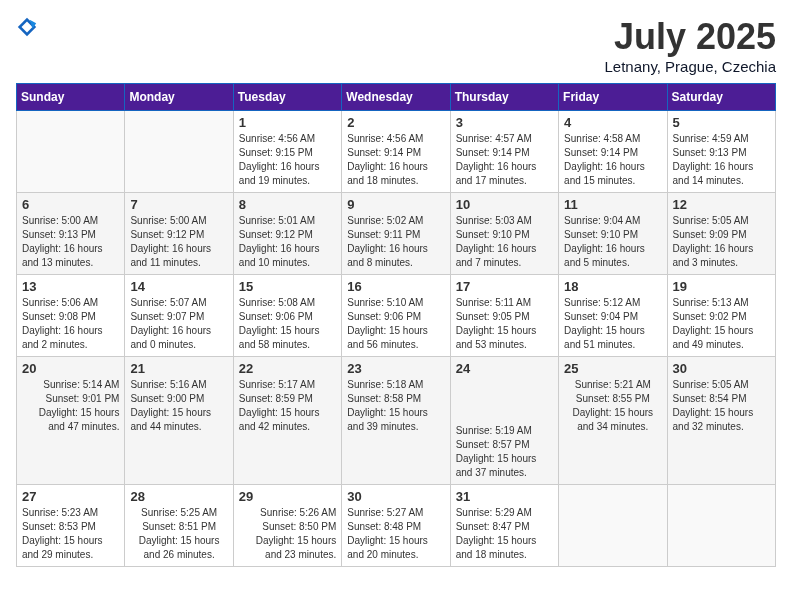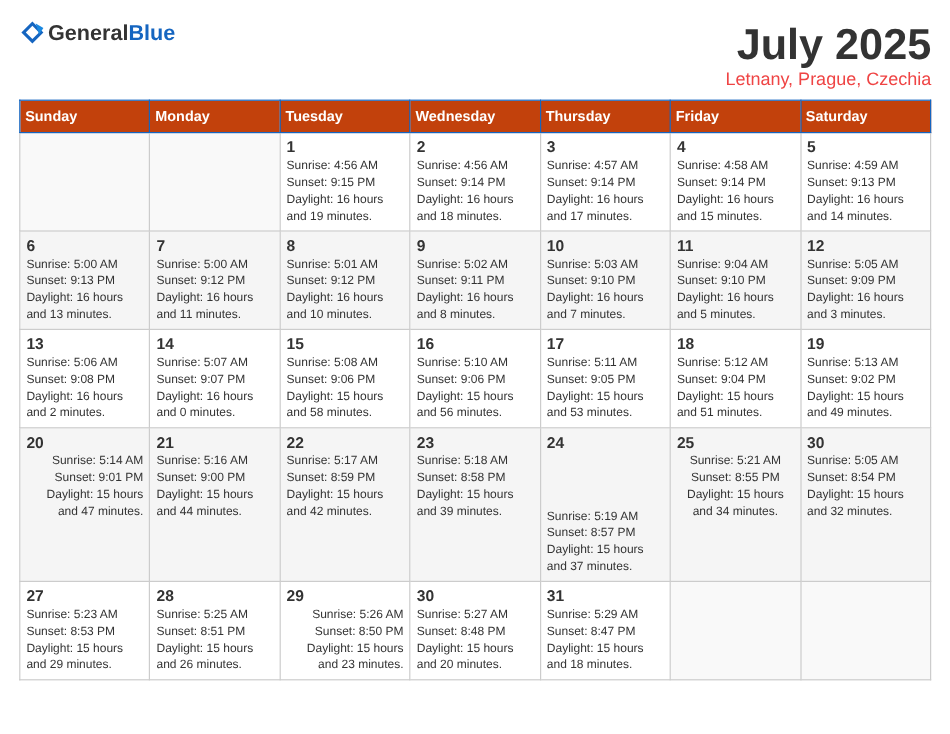--- a/index.html
+++ b/index.html
@@ -38,29 +38,29 @@
     .title-area {
       text-align: right;
     }
     .month-title {
       font-size: 36px;
       font-weight: bold;
       color: #333;
     }
     .location-title {
       font-size: 15px;
-      color: #ef4444;
+      color: #0f172a;
     }
     .calendar {
       width: 100%;
       border-collapse: collapse;
       border: 1px solid #ccc;
     }
     .calendar th {
-      background-color: #c2410c;
+      background-color: #4c1d95;
       color: #fff;
       font-size: 12px;
       font-weight: bold;
       padding: 6px 4px;
       text-align: left;
       border: 1px solid #1565c0;
     }
     .calendar td {
       vertical-align: top;
       font-size: 10px;
@@ -92,23 +92,20 @@
 </head>
 <body>
 
 <div class="header-area">
   <div class="logo">
     <svg class="logo-icon" viewBox="0 0 24 24">
       <polygon points="12,2 22,12 12,22 2,12" fill="#1565c0"></polygon>
       <polygon points="12,6 18,12 12,18 6,12" fill="#fff"></polygon>
       <polygon points="15,4 22,8 18,14" fill="#1a88e0"></polygon>
     </svg>
-    <div>
-      <span class="logo-text-general">General</span><span class="logo-text-blue">Blue</span>
-    </div>
   </div>
   <div class="title-area">
     <div class="month-title">July 2025</div>
     <div class="location-title">Letnany, Prague, Czechia</div>
   </div>
 </div>
 
 <table class="calendar">
   <thead>
     <tr>
@@ -290,21 +287,21 @@
       </tr>
       <tr>
         <td>
           <span class="day-number">27</span>
           <div class="day-info" style="white-space: pre-line;">Sunrise: 5:23 AM
 Sunset: 8:53 PM
 Daylight: 15 hours and 29 minutes.</div>
         </td>
         <td>
           <span class="day-number">28</span>
-          <div class="day-info" style="white-space: pre-line;">Sunrise: 5:25 AM
+          <div class="day-info" style="white-space: pre-line; text-align: center;">Sunrise: 5:25 AM
 Sunset: 8:51 PM
 Daylight: 15 hours and 26 minutes.</div>
         </td>
         <td>
           <span class="day-number">29</span>
           <div class="day-info" style="white-space: pre-line; text-align: right;">Sunrise: 5:26 AM
 Sunset: 8:50 PM
 Daylight: 15 hours and 23 minutes.</div>
         </td>
         <td>

